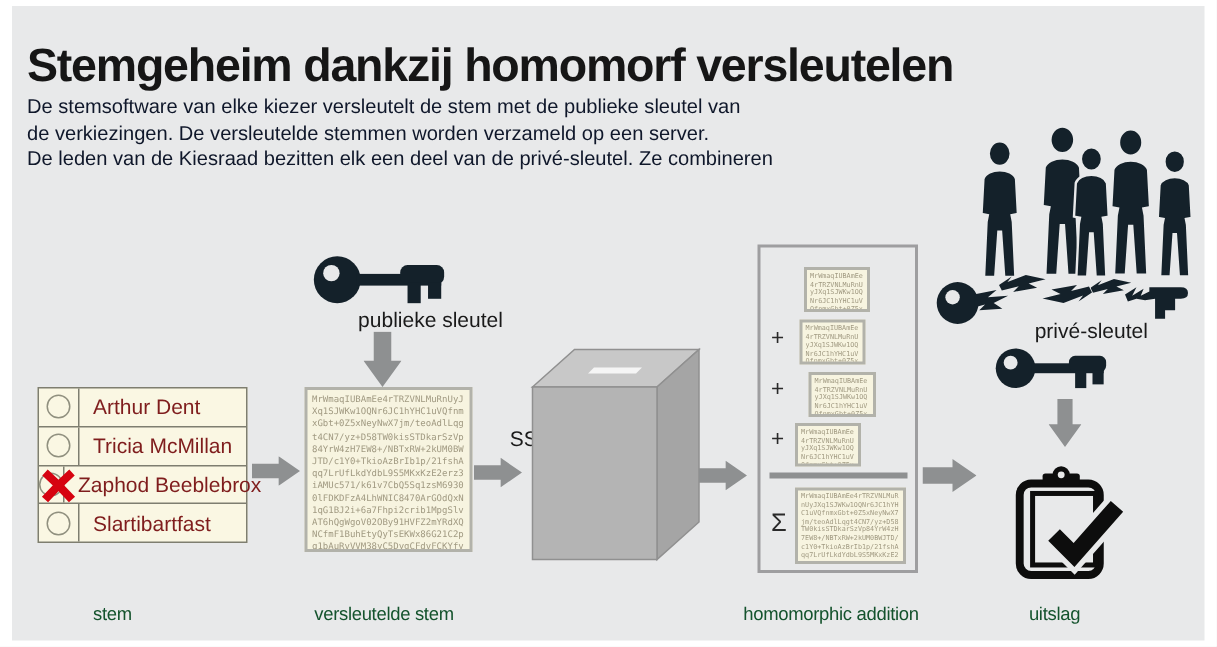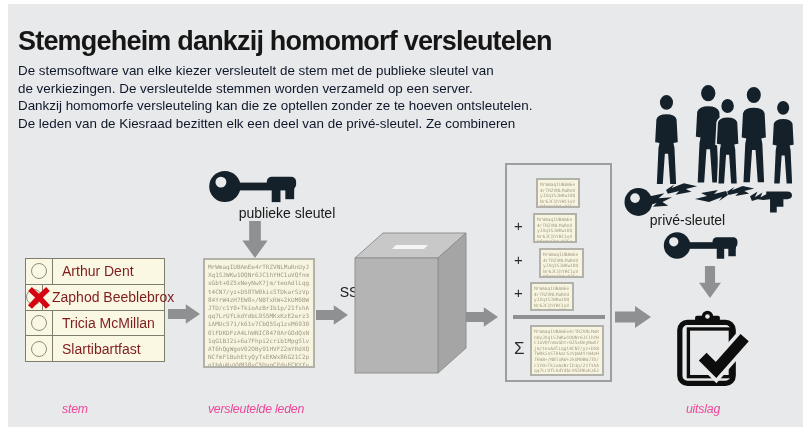--- a/index.html
+++ b/index.html
@@ -1,23 +1,23 @@
 <!DOCTYPE html>
 <html><head>
 <meta charset="utf-8">
 <style>
   html,body{margin:0;padding:0;background:#ffffff;}
   .stage{position:relative;width:811px;height:431px;background:#ffffff;overflow:hidden;
          font-family:"Liberation Sans", sans-serif;}
   .panel{position:absolute;left:8px;top:4px;width:795px;height:423px;background:#e8e9ea;}
   .abs{position:absolute;}
-  .title{font-size:27px;font-weight:800;letter-spacing:-0.8px;color:#161616;white-space:nowrap;}
+  .title{font-size:31px;font-weight:800;letter-spacing:-0.8px;color:#161616;white-space:nowrap;}
   .intro{font-size:13.4px;line-height:17.6px;color:#0f172a;white-space:nowrap;}
   .caption{font-size:14px;color:#1a1a1a;text-align:center;white-space:nowrap;}
-  .flowlabel{font-size:12.3px;color:#ec4899;text-align:center;white-space:nowrap;letter-spacing:-0.2px;font-style:italic;}
+  .flowlabel{font-size:12.3px;color:#14532d;text-align:center;white-space:nowrap;letter-spacing:-0.2px;}
   
   .ballot{position:absolute;left:25px;top:258px;width:140px;height:104px;background:#faf7e3;
           border:1.5px solid #7e7e70;box-sizing:border-box;display:flex;flex-direction:column;}
   .brow{flex:1;display:flex;border-bottom:1px solid #7e7e70;}
   .brow:last-child{border-bottom:none;justify-content:flex-end;}
   .bcheck{width:26px;border-right:1px solid #7e7e70;position:relative;display:flex;align-items:center;justify-content:center;}
   .circle{width:16px;height:16px;border:1.7px solid #90907f;border-radius:50%;box-sizing:border-box;}
   .xmark{position:absolute;left:0px;top:0px;}
   .bname{flex:1;display:flex;align-items:center;padding-left:9px;font-size:14px;color:#7f1d1d;white-space:nowrap;}
   
@@ -69,21 +69,20 @@
       <symbol id="arrow-down" viewBox="0 0 26 38">
         <polygon points="7,0 19,0 19,20 26,20 13,38 0,20 7,20"></polygon>
       </symbol>
     </defs>
   </svg>
 
   <div class="abs title" style="left:18px;top:26px;">Stemgeheim dankzij homomorf versleutelen</div>
   <div class="abs intro" style="left:18px;top:62px;">
     <div>De stemsoftware van elke kiezer versleutelt de stem met de publieke sleutel van</div>
     <div>de verkiezingen. De versleutelde stemmen worden verzameld op een server.</div>
-    <div>Dankzij homomorfe versleuteling kan die ze optellen zonder ze te hoeven ontsleutelen.</div>
     <div>De leden van de Kiesraad bezitten elk een deel van de privé-sleutel. Ze combineren</div>
   </div>
 
   <svg class="abs" style="left:638px;top:78px;" width="165" height="110" viewBox="0 0 165 110">
     <use href="#person" x="0" y="0" width="44" height="110" transform="translate(50,6) scale(0.92)" fill="#14212a" stroke="#e8e9ea" stroke-width="2"></use>
     <use href="#person" x="0" y="0" width="44" height="110" transform="translate(96,8) scale(0.90)" fill="#14212a" stroke="#e8e9ea" stroke-width="2"></use>
     <use href="#person" x="0" y="0" width="44" height="110" transform="translate(10,16) scale(0.84)" fill="#14212a" stroke="#e8e9ea" stroke-width="2"></use>
     <use href="#person" x="0" y="0" width="44" height="110" transform="translate(72,20) scale(0.80)" fill="#14212a" stroke="#e8e9ea" stroke-width="2"></use>
     <use href="#person" x="0" y="0" width="44" height="110" transform="translate(128,22) scale(0.78)" fill="#14212a" stroke="#e8e9ea" stroke-width="2"></use>
   </svg>
@@ -97,21 +96,21 @@
   <svg class="abs ink" style="left:694px;top:189px;" width="34" height="14" viewBox="0 0 34 14">
       <use href="#shard" transform="translate(34,14) rotate(180)" transform-origin="0 0"></use>
     </svg>
   <svg class="abs ink" style="left:727px;top:184px;" width="28" height="14" viewBox="0 0 34 14">
       <use href="#shard"></use>
     </svg>
   <svg class="abs ink" style="left:750px;top:188px;" width="42" height="28" viewBox="0 0 44 28">
       <use href="#keyteeth"></use>
     </svg>
 
-  <div class="abs caption" style="left:640px;top:212px;width:95px;">privé-sleutel</div>
+  <div class="abs caption" style="left:680px;top:212px;width:95px;">privé-sleutel</div>
 
   <svg class="abs ink" style="left:663px;top:228px;" width="86" height="35" viewBox="0 0 104 42">
       <use href="#key"></use>
     </svg>
   <svg class="abs" style="left:698px;top:266px;" width="24" height="32" viewBox="0 0 26 38" fill="#8e9091">
       <use href="#arrow-down"></use>
     </svg>
 
   <svg class="abs ink" style="left:208px;top:166px;" width="102" height="41" viewBox="0 0 104 42">
       <use href="#key"></use>
@@ -120,36 +119,36 @@
   <svg class="abs" style="left:242px;top:221px;" width="26" height="37" viewBox="0 0 26 38" fill="#8e9091">
       <use href="#arrow-down"></use>
     </svg>
 
   <div class="ballot">
     <div class="brow">
       <div class="bcheck">
           <span class="circle"></span>
         </div>
       <div class="bname">Arthur Dent</div>
+    </div>
+    <div class="brow">
+      <div class="bcheck">
+          <span class="circle"></span>
+        </div>
+      <div class="bname">Tricia McMillan</div>
     </div>
     <div class="brow">
       <div class="bcheck">
           <span class="circle"></span>
         <svg class="xmark" width="26" height="26" viewBox="0 0 26 26">
             <path d="M4 4 Q13 12 22 22" stroke="#d60310" stroke-width="5.5" fill="none"></path>
             <path d="M22 4 Q13 12 4 22" stroke="#d60310" stroke-width="5.5" fill="none"></path>
           </svg>
         </div>
       <div class="bname">Zaphod Beeblebrox</div>
-    </div>
-    <div class="brow">
-      <div class="bcheck">
-          <span class="circle"></span>
-        </div>
-      <div class="bname">Tricia McMillan</div>
     </div>
     <div class="brow">
       <div class="bcheck">
           <span class="circle"></span>
         </div>
       <div class="bname">Slartibartfast</div>
     </div>
   </div>
 
   <svg class="abs" style="left:168px;top:303px;" width="32" height="22" viewBox="0 0 36 22" fill="#8e9091">
@@ -195,16 +194,17 @@
     <rect x="4" y="12" width="56" height="64" rx="8" fill="none" stroke="#0d0d0d" stroke-width="5.5"></rect>
     <rect x="13" y="19" width="44" height="50" fill="#e8e9ea" stroke="#0d0d0d" stroke-width="3.5"></rect>
     <rect x="20" y="5" width="26" height="9" rx="2" fill="#0d0d0d"></rect>
     <circle cx="33" cy="6" r="6" fill="#0d0d0d"></circle>
     <circle cx="33" cy="6" r="2.4" fill="#e8e9ea"></circle>
     <path d="M28 48 L42 62 L72 28" fill="none" stroke="#e8e9ea" stroke-width="19"></path>
     <path d="M28 48 L42 62 L72 28" fill="none" stroke="#0d0d0d" stroke-width="11.5"></path>
   </svg>
 
   <div class="abs flowlabel" style="left:45px;top:402px;width:60px;">stem</div>
-  <div class="abs flowlabel" style="left:196px;top:402px;width:120px;">versleutelde leden</div>
+  <div class="abs flowlabel" style="left:196px;top:402px;width:120px;">versleutelde stem</div>
   <div class="abs flowlabel" style="left:344px;top:402px;width:120px;margin-top:46px;">stembusserver</div>
+  <div class="abs flowlabel" style="left:489px;top:402px;width:130px;">homomorphic addition</div>
   <div class="abs flowlabel" style="left:663px;top:402px;width:80px;">uitslag</div>
 </div>
 
 </body></html>

